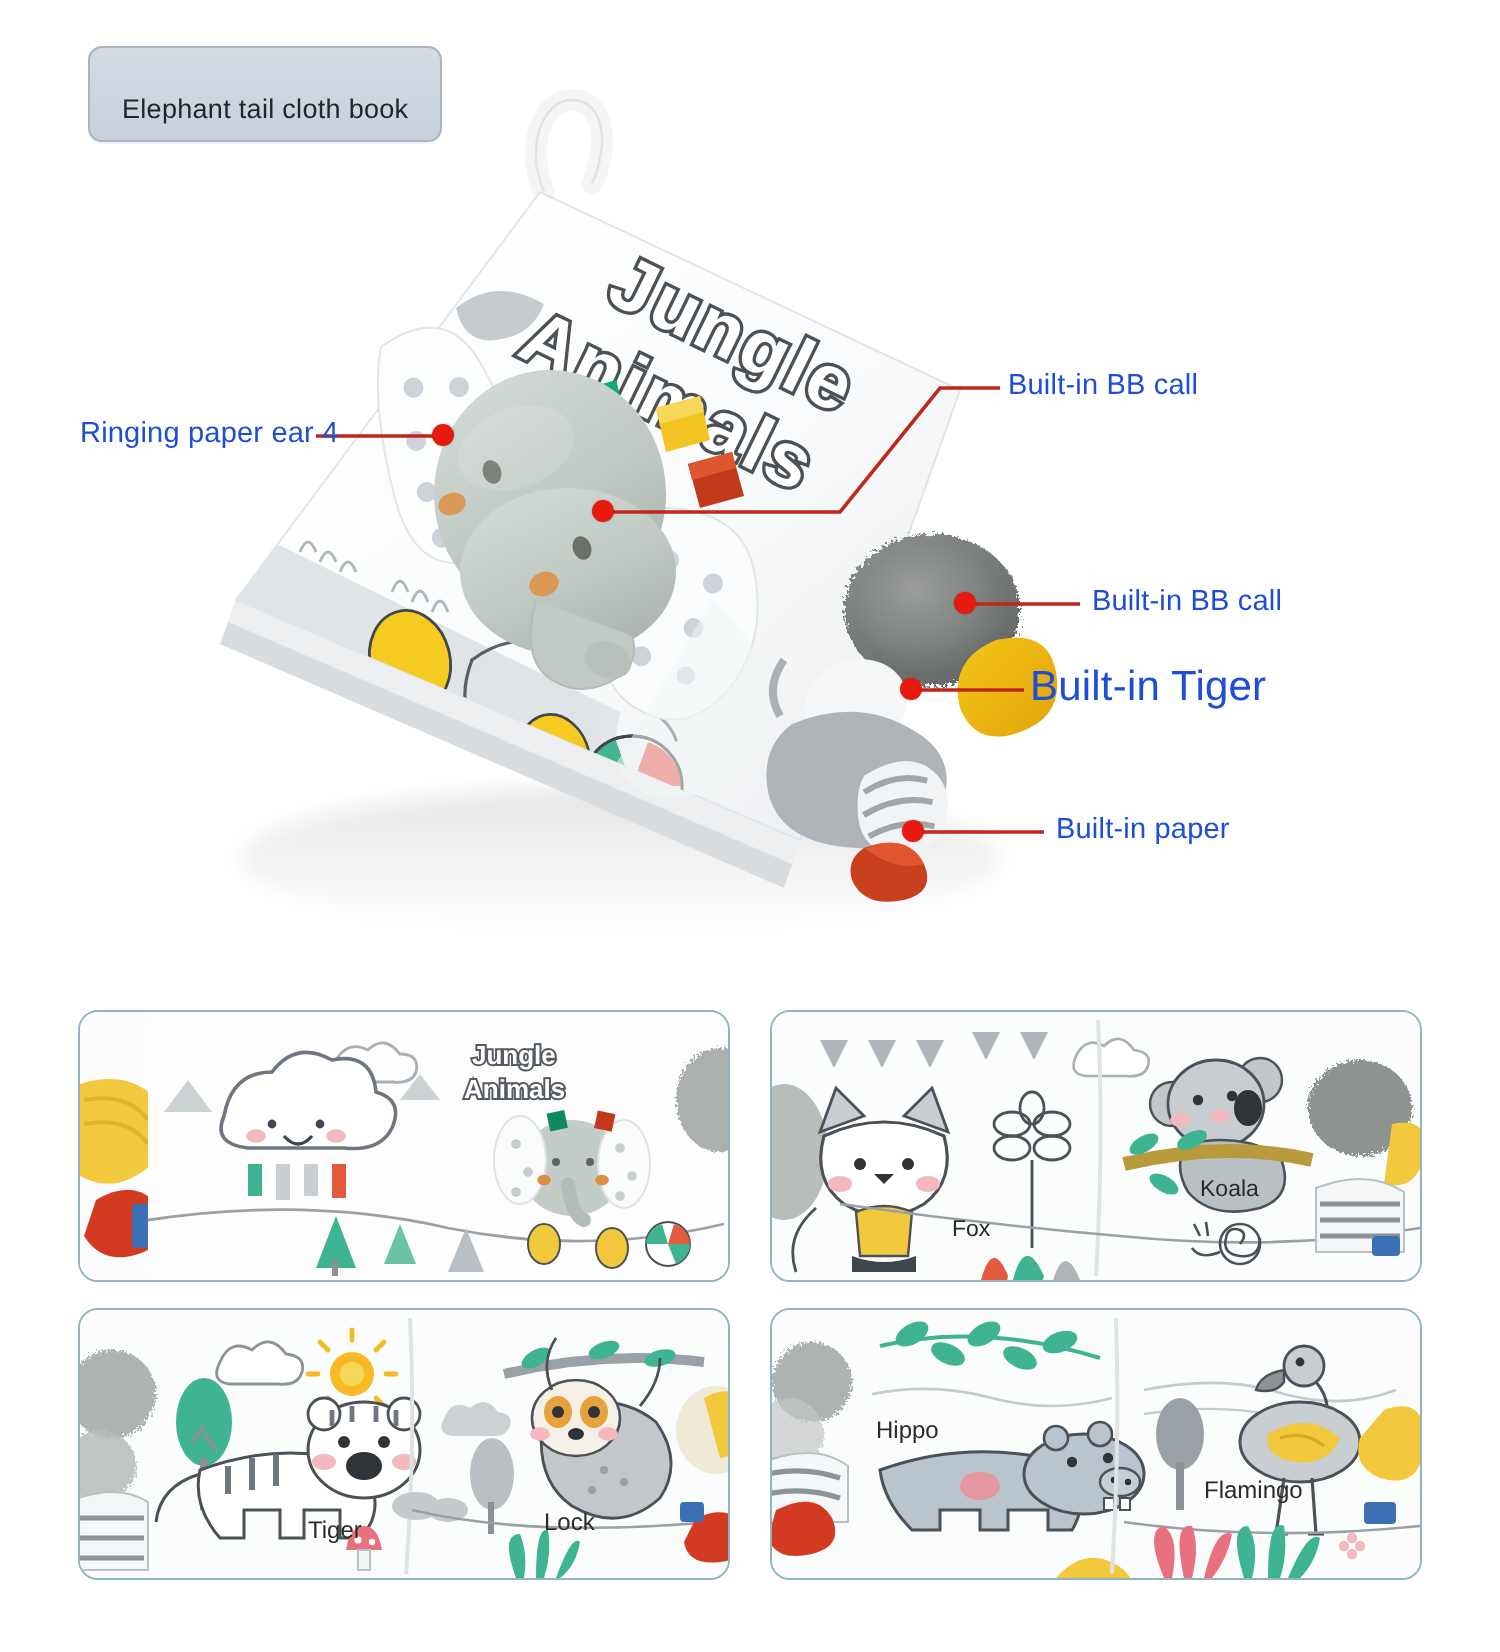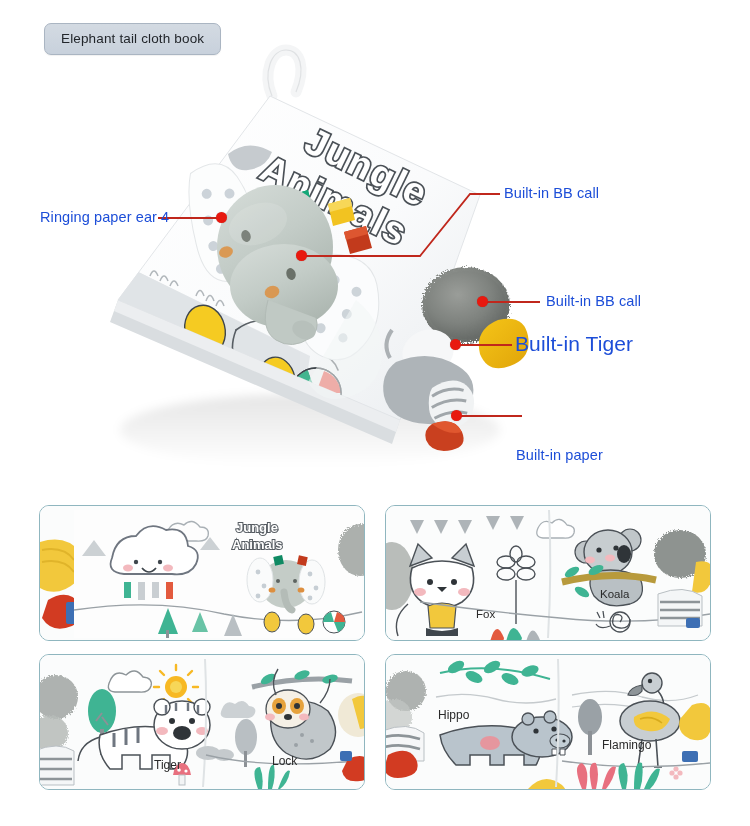--- a/index.html
+++ b/index.html
@@ -8,21 +8,21 @@
     width:750px; height:826px;
     background:#ffffff;
     font-family:"Liberation Sans", sans-serif;
     overflow:hidden;
   }
   #page{ position:relative; width:750px; height:826px; background:#fff; }
 
   
   .badge{
     position:absolute; left:44px; top:23px;
-    padding:7px 16px 8px 16px;
+    padding:23px 16px 8px 16px;
     background:linear-gradient(180deg,#d3dae2 0%,#c8d1dc 100%);
     border:1px solid #aab5c2;
     border-radius:7px;
     font-size:13.5px; color:#22262b; letter-spacing:.15px;
     white-space:nowrap;
     box-shadow:0 1px 1px rgba(0,0,0,.06);
   }
 
   
   #hero{ position:absolute; left:0; top:0; width:750px; height:500px; }
@@ -271,21 +271,21 @@
     <div class="dot" style="left:451px;  top:410px;"></div>
 
     <div class="anno" style="left:40px;  top:209px;">Ringing paper ear 4</div>
 
     <div class="anno" style="left:504px; top:185px;">Built-in BB call</div>
 
     <div class="anno" style="left:546px; top:293px;">Built-in BB call</div>
 
     <div class="anno big" style="left:515px; top:332px;">Built-in Tiger</div>
 
-    <div class="anno" style="left:516px; top:407px;margin-top:40px;">Built-in paper</div>
+    <div class="anno" style="left:528px; top:407px;">Built-in paper</div>
   </div>
 
   <div id="thumbs">
 
     <div class="thumb">
       <svg viewBox="0 0 326 136" width="326" height="136">
         <rect width="326" height="136" fill="#fbfcfc"></rect>
 
         <path d="M0,36 q26,-8 40,10 q10,16 -4,30 q-18,16 -36,6z" fill="#f2c83c"></path>
         <path d="M2,44 q22,-4 32,10" stroke="#e0b42a" stroke-width="2" fill="none"></path>

